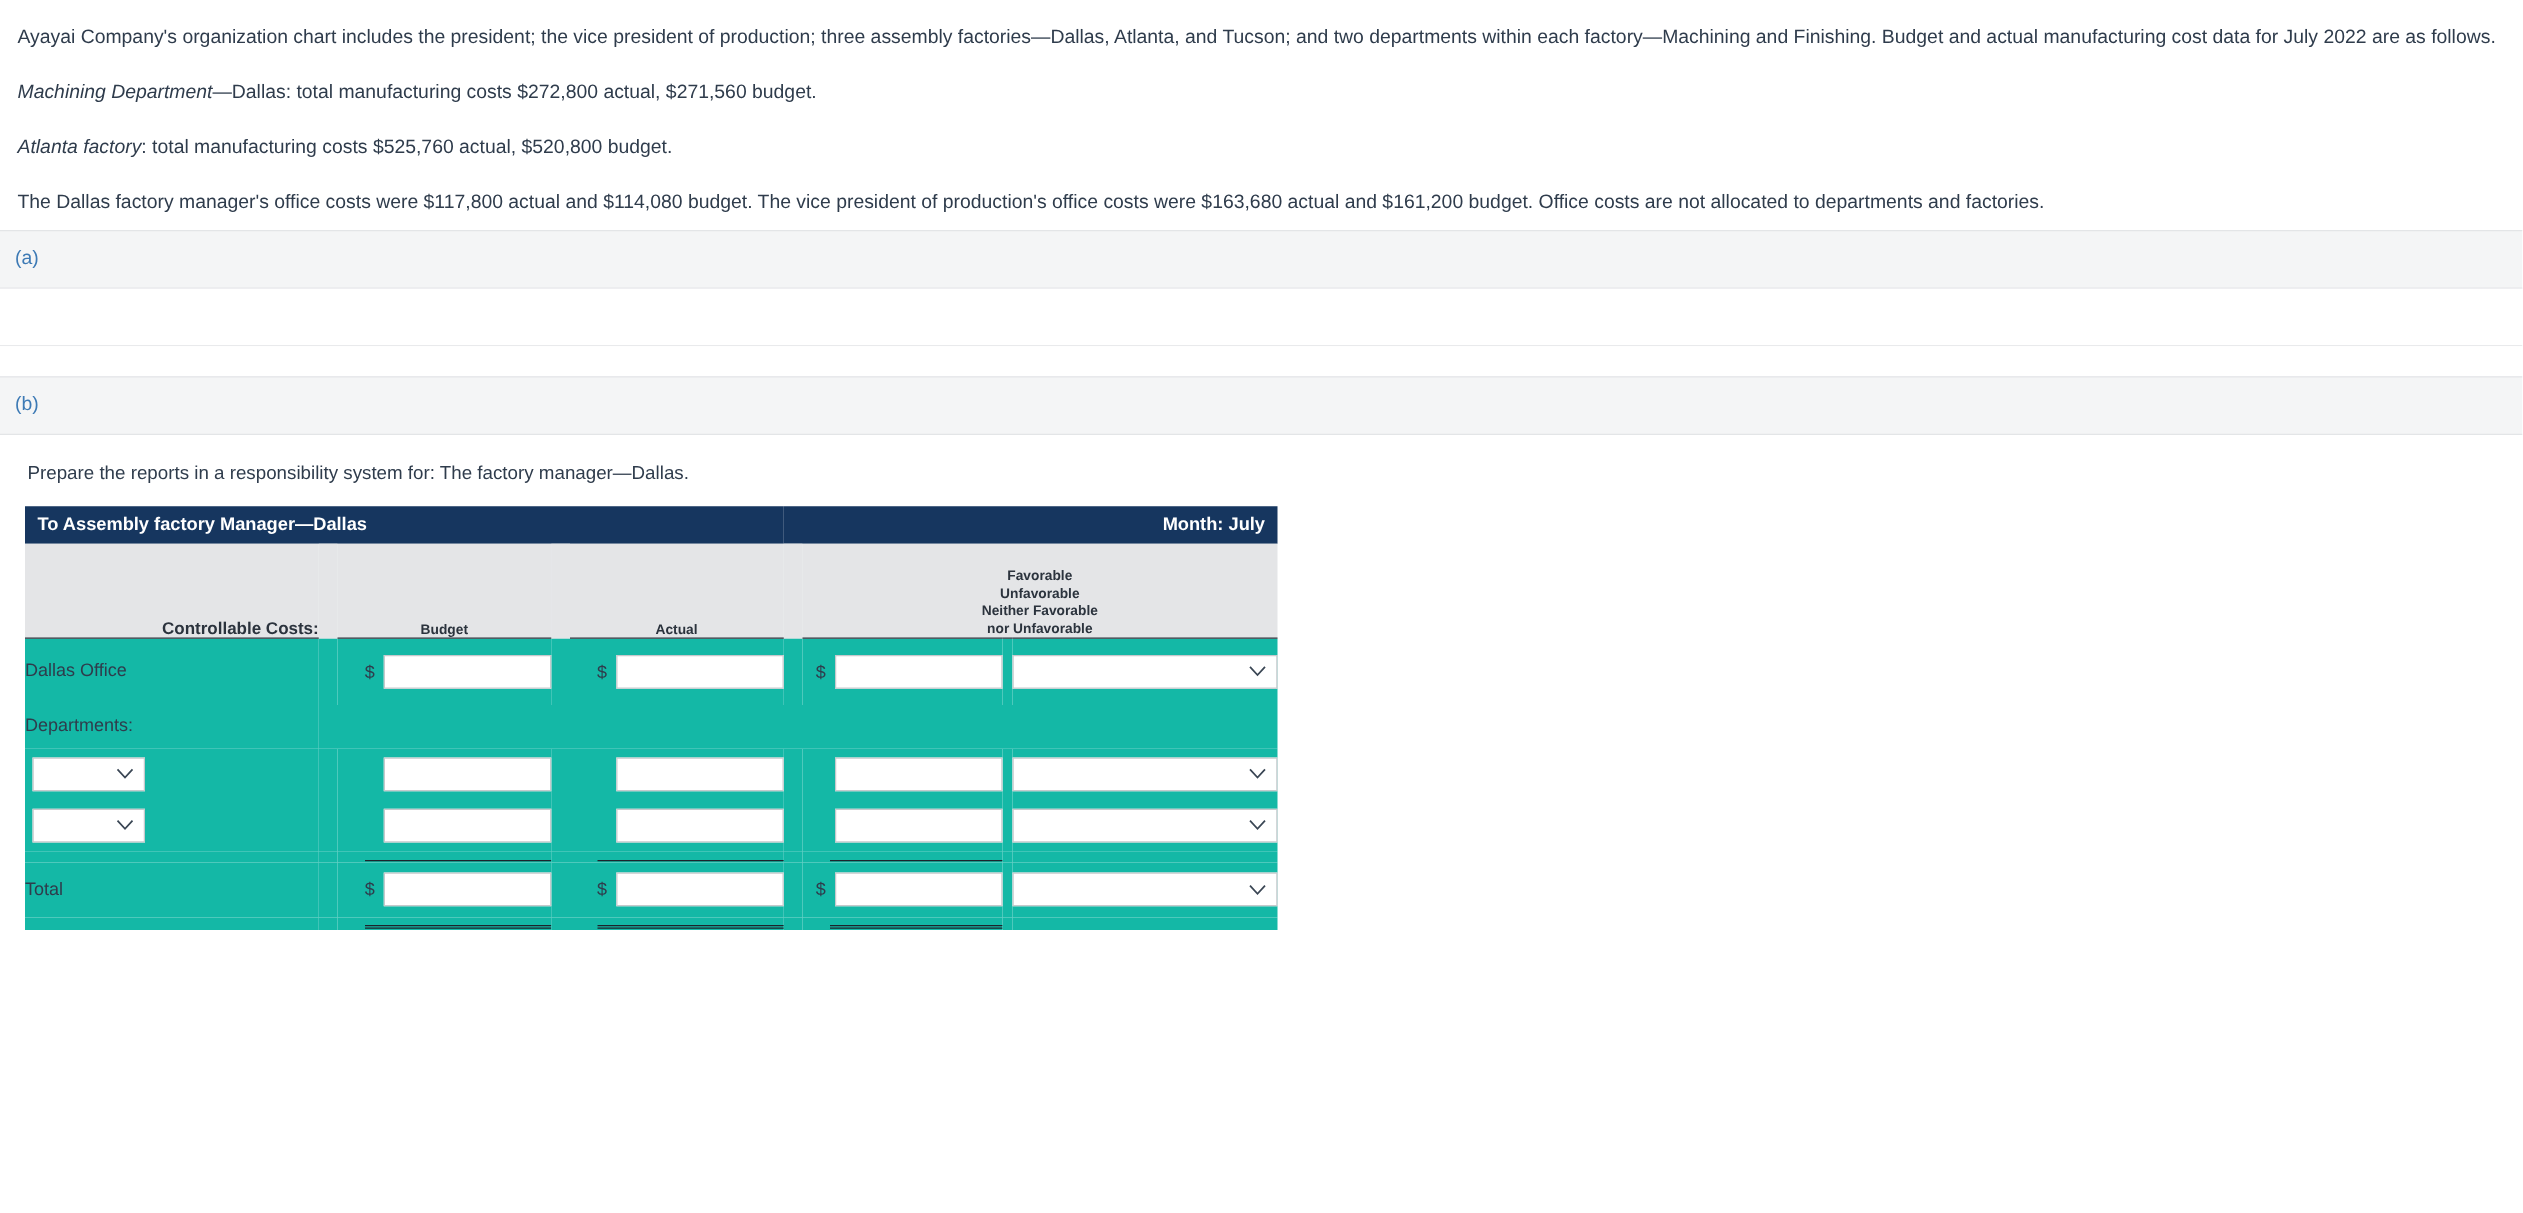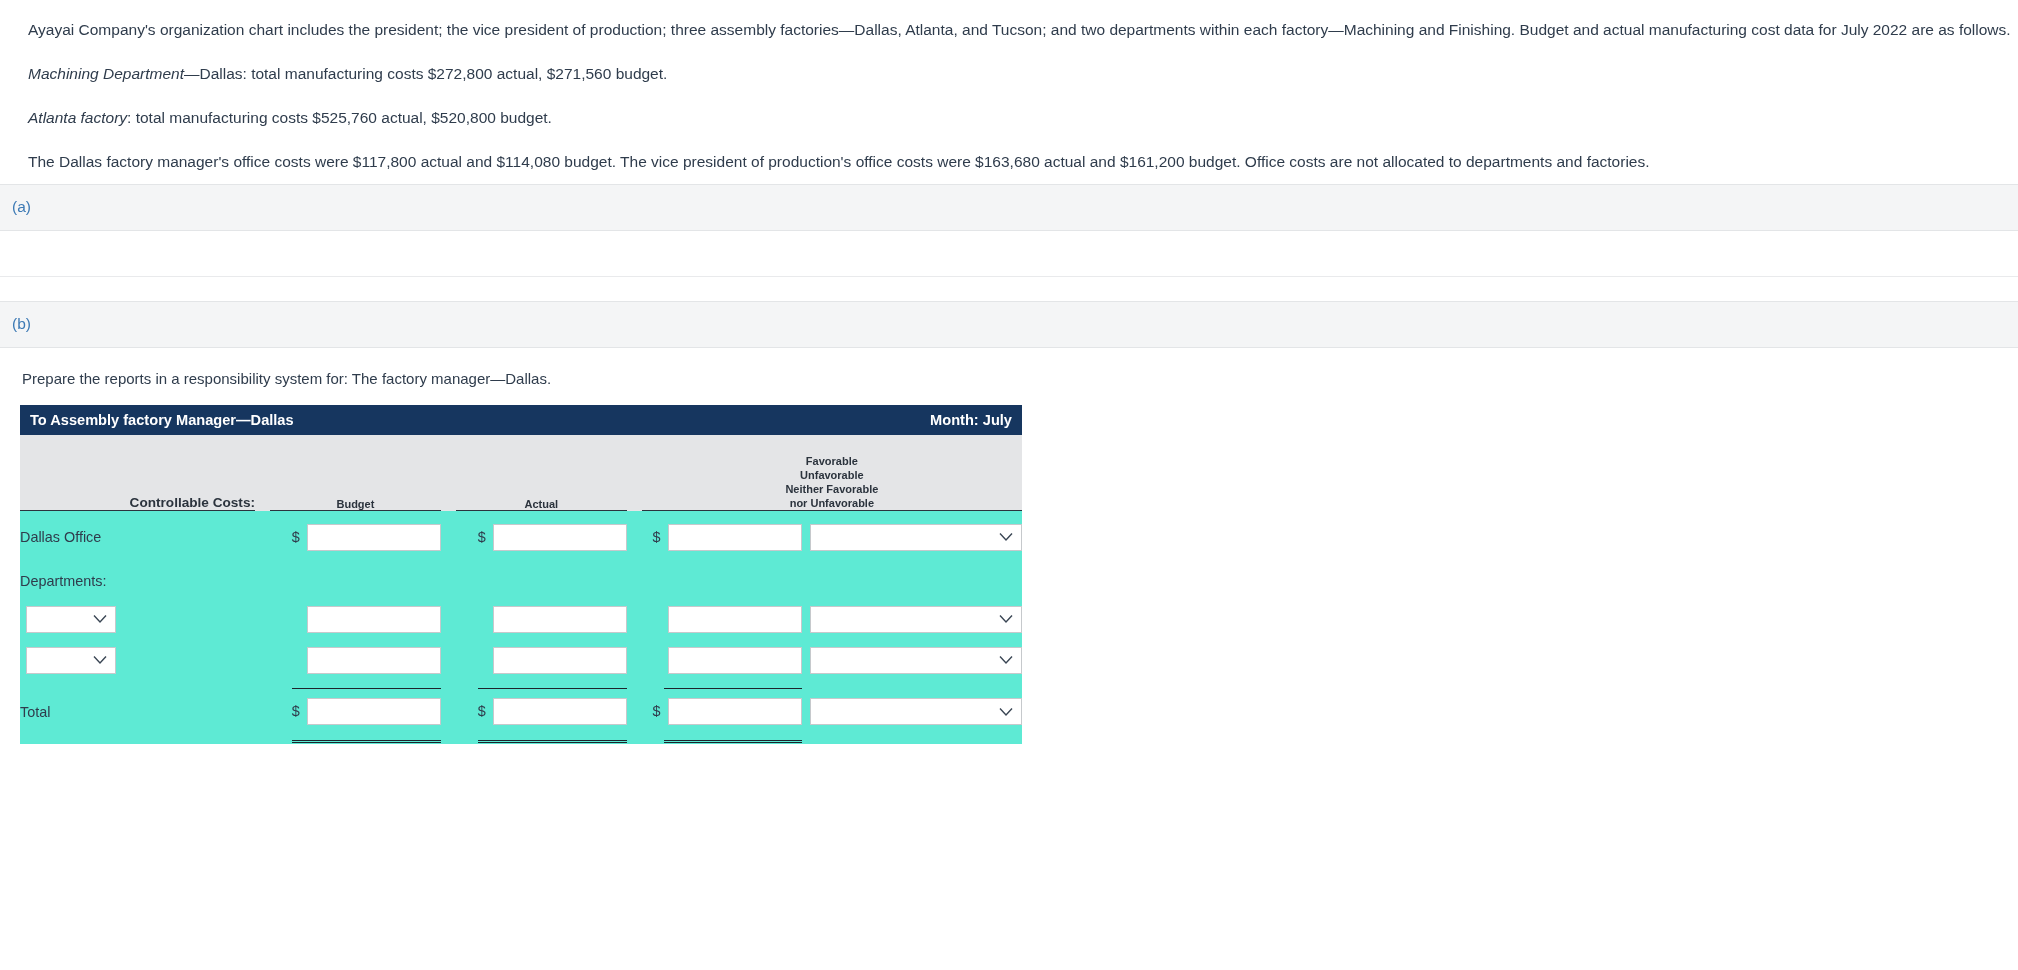--- a/index.html
+++ b/index.html
@@ -13,21 +13,21 @@
   }
   body {
     width: 2018px;
     height: 970px;
     overflow: hidden;
     position: relative;
   }
 
   
   .problem {
-    padding: 0 28px;
+    padding: 0 14px;
   }
   .para {
     font-size: 15.5px;
     line-height: 1.35;
     color: #2f3c4c;
     padding: 12px 0 11px 0;
     white-space: nowrap;
   }
   .para.first { padding-top: 20px; }
   .para em {
@@ -110,21 +110,21 @@
     font-size: 13.6px;
     font-weight: bold;
     text-align: right;
     padding-left: 6px;
     padding-bottom: 4px;
   }
   .spacer-col { width: 18px; background: #e4e5e7; }
 
   
   .report td.body-cell {
-    background: #5eead4;
+    background: #14b8a6;
     padding: 0;
     vertical-align: middle;
   }
   .row-label {
     font-size: 14.4px;
     color: #2f3c4c;
     padding-left: 6px;
     white-space: nowrap;
   }
   .row-label.indent-total {

